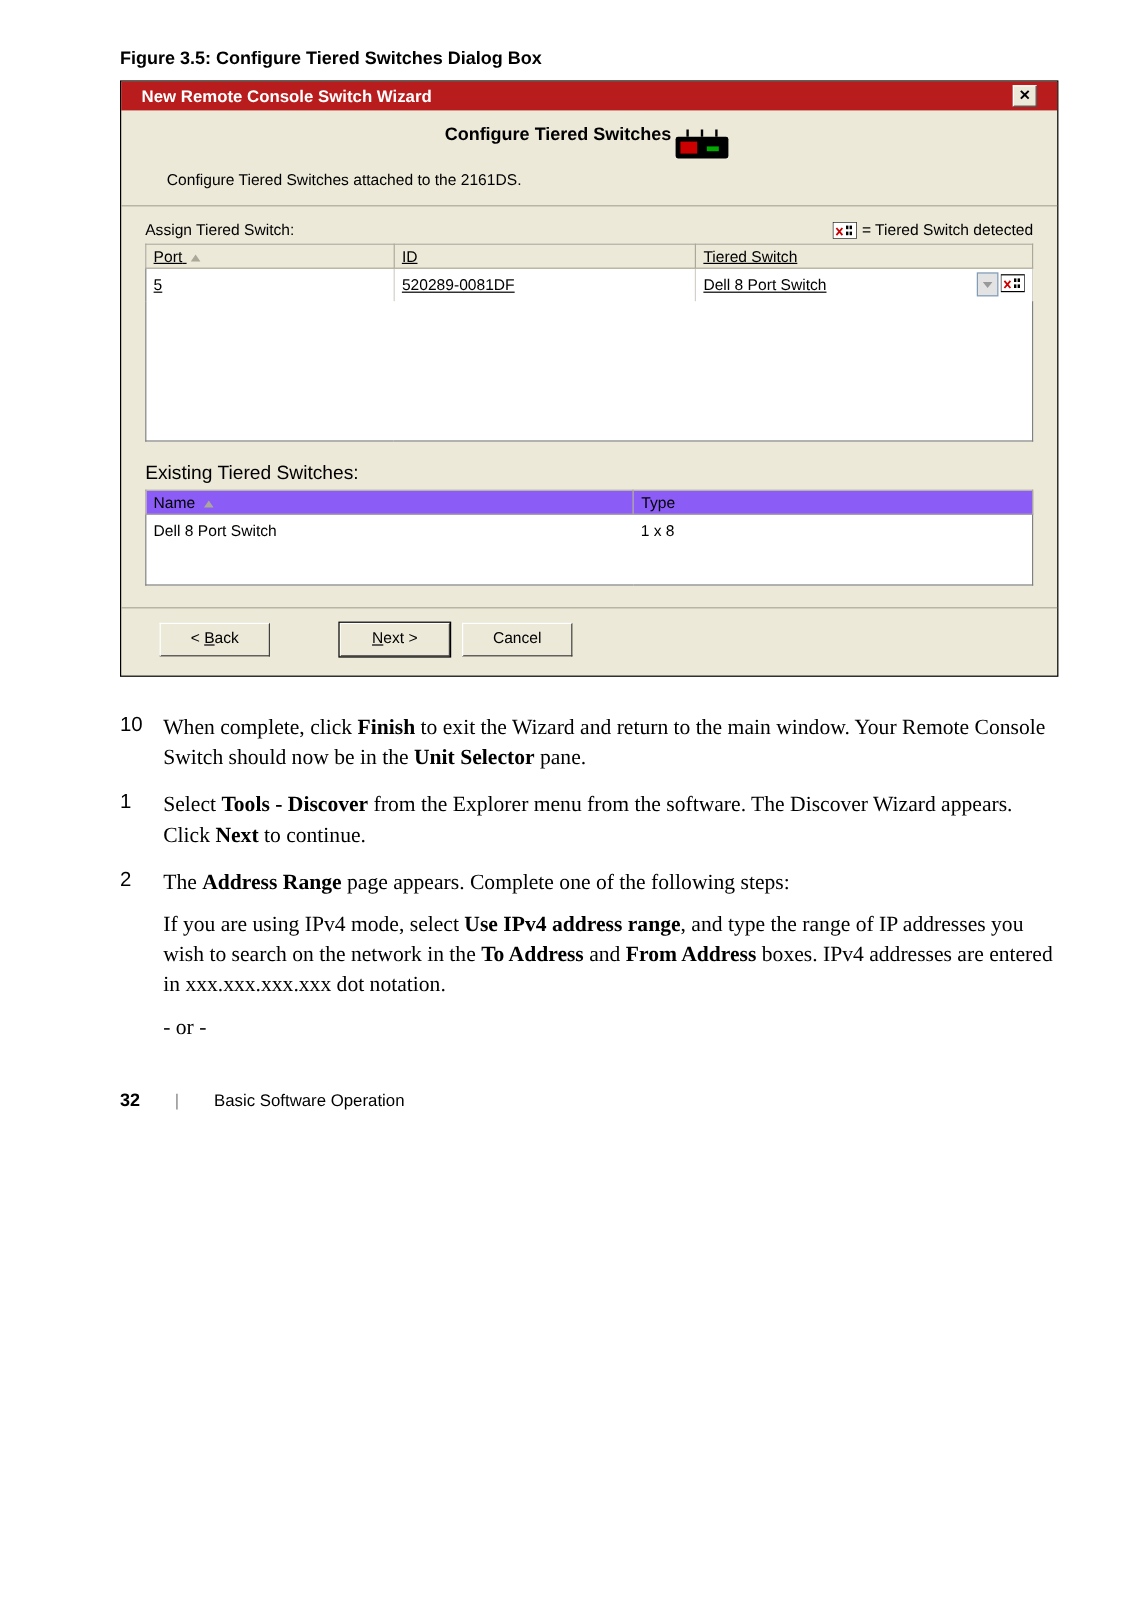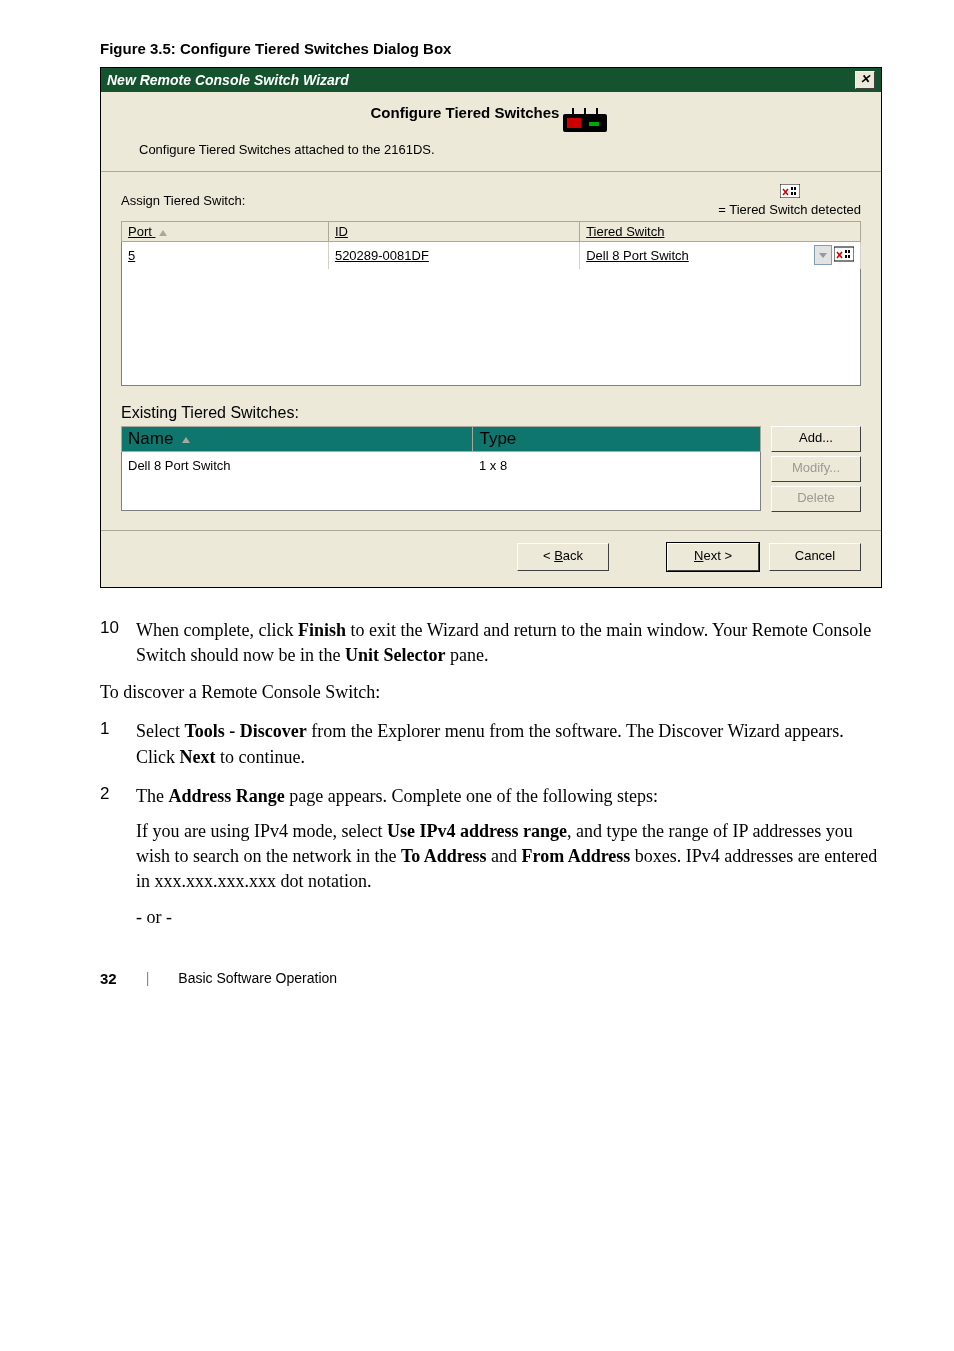--- a/index.html
+++ b/index.html
@@ -23,29 +23,28 @@
   .dialog {
     border: 1px solid #000;
     background: #ece9d8;
     font-family: Tahoma, Arial, sans-serif;
     font-size: 13px;
     color: #000;
     width: 780px;
     margin-bottom: 30px;
   }
   .titlebar {
-    background: #14532d;
+    background: #b91c1c;
     color: #fff;
     font-weight: bold;
-    padding: 3px 6px;
+    padding: 3px 17px;
     display: flex;
     justify-content: space-between;
     align-items: center;
     font-size: 14px;
-    font-style: italic;
   }
   .titlebar .close-btn {
     width: 18px;
     height: 16px;
     background: #ece9d8;
     border: 1px solid #fff;
     border-right-color: #404040;
     border-bottom-color: #404040;
     color: #000;
     font-size: 12px;
@@ -83,21 +82,21 @@
     border-top: 1px solid #aca899;
     margin: 6px -20px 12px -20px;
   }
   .assign-row {
     display: flex;
     justify-content: space-between;
     align-items: center;
     margin: 0 0 4px 0;
     font-size: 13px;
   }
-  .legend-cell { display:flex; align-items:center; gap:4px;flex-direction:column; }
+  .legend-cell { display:flex; align-items:center; gap:4px; }
   .legend-glyph {
     width: 20px; height:14px; display:inline-block;
   }
   .table1 {
     width: 100%;
     border-collapse: collapse;
     background: #fff;
     border: 1px solid #808080;
     text-decoration: underline;
   }
@@ -133,37 +132,37 @@
     border-right:4px solid transparent; border-top:5px solid #999;
   }
   .existing-label { margin-top:18px; margin-bottom:4px; font-size:16px;}
   .lower-row { display:flex; gap:10px; align-items:flex-start;}
   .table2wrap { flex:1; }
   .table2 {
     width:100%; border-collapse:collapse; background:#fff;
     border:1px solid #808080;
   }
   .table2 th {
-    background:#0f766e; border:1px solid #aca899;
-    text-align:left; font-weight:normal; padding:2px 6px; font-size:17px;
+    background:#8b5cf6; border:1px solid #aca899;
+    text-align:left; font-weight:normal; padding:2px 6px; font-size:13px;
   }
   .table2 td { padding:3px 6px; font-size:13px; height:20px;}
   .side-buttons { display:flex; flex-direction:column; gap:4px; width:90px; padding-top:0;}
   .wbtn {
     height:24px; border:1px solid #fff;
     border-right-color:#404040; border-bottom-color:#404040;
     background:#ece9d8; font-size:13px; font-family:Tahoma,Arial;
     text-align:center; line-height:22px;
   }
   .wbtn.disabled { color:#9e9a91; }
   .bottom-bar {
     border-top:1px solid #aca899;
     margin: 18px -20px 0 -20px;
-    padding: 12px 20px 0 20px;
-    display:flex; justify-content:flex-end; gap:10px;
+    padding: 12px 20px 0 32px;
+    display:flex; justify-content:flex-start; gap:10px;
   }
   .navbtn {
     width:90px; height:26px;
     border:1px solid #fff;
     border-right-color:#404040; border-bottom-color:#404040;
     background:#ece9d8;
     font-size:13px; font-family:Tahoma,Arial;
     text-align:center; line-height:24px;
   }
   .navbtn.default { outline:1px solid #000;margin-left:48px; }
@@ -296,44 +295,38 @@
               <tr>
                 <td>Dell 8 Port Switch</td>
                 <td>1 x 8</td>
               </tr>
               <tr>
                   <td colspan="2" style="height:26px"></td>
                 </tr>
             </tbody>
           </table>
         </div>
-        <div class="side-buttons">
-          <div class="wbtn">Add...</div>
-          <div class="wbtn disabled">Modify...</div>
-          <div class="wbtn disabled">Delete</div>
-        </div>
       </div>
 
       <div class="bottom-bar">
         <div class="navbtn">&lt; <span class="underline">B</span>ack</div>
         <div class="navbtn default"><span class="underline">N</span>ext &gt;</div>
         <div class="navbtn">Cancel</div>
       </div>
     </div>
   </div>
 
   <div class="body-text">
     <div class="step-row">
       <div class="step-num">10</div>
       <div class="step-content">
         <span>When complete, click </span><b>Finish</b><span> to exit the Wizard and return to the main window. Your Remote Console Switch should now be in the </span><b>Unit Selector</b><span> pane.</span>
       </div>
     </div>
 
-    <div class="intro-line">To discover a Remote Console Switch:</div>
 
     <div class="step-row">
       <div class="step-num">1</div>
       <div class="step-content">
         <span>Select </span><b>Tools - Discover</b><span> from the Explorer menu from the software. The Discover Wizard appears. Click </span><b>Next</b><span> to continue.</span>
       </div>
     </div>
 
     <div class="step-row">
       <div class="step-num">2</div>

